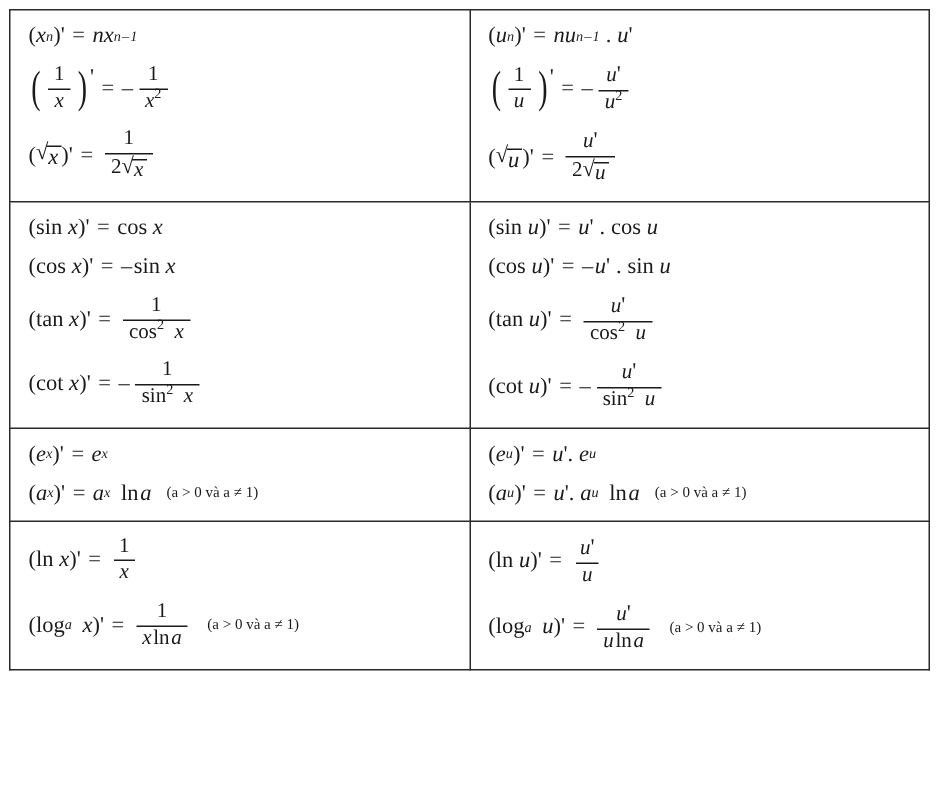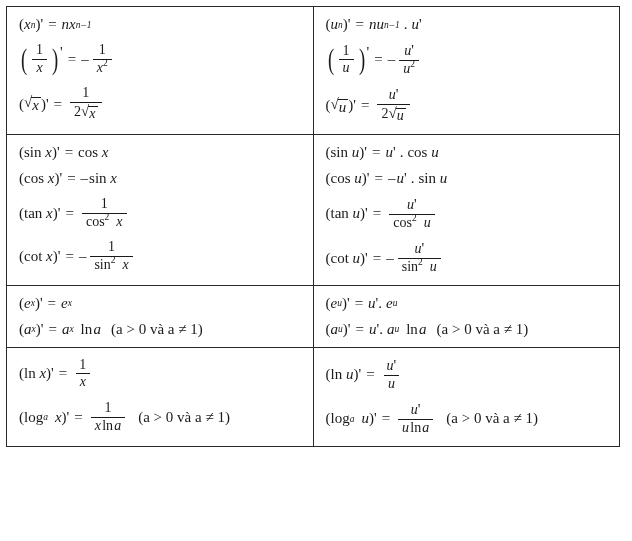--- a/index.html
+++ b/index.html
@@ -117,21 +117,21 @@
   }
   .radical .rad-body {
     border-top: 1px solid #1a1a1a;
     padding: 0 2px 0 1px;
     margin-top: 2px;
   }
   .sp { display: inline-block; width: 4px; }
   .spw { display: inline-block; width: 7px; }
   .eq { margin: 0 5px; font-style: normal; }
   .minus { font-style: normal; margin-right: 1px; }
-  .cond { font-style: normal; margin-left: 10px; font-size: 15px; }
+  .cond { font-style: normal; margin-left: 10px; font-size: 10px; }
 </style>
 </head>
 <body>
 
 <div id="sheet">
   <table class="formula-table">
     <tbody>
 
       <tr>
         <td>

